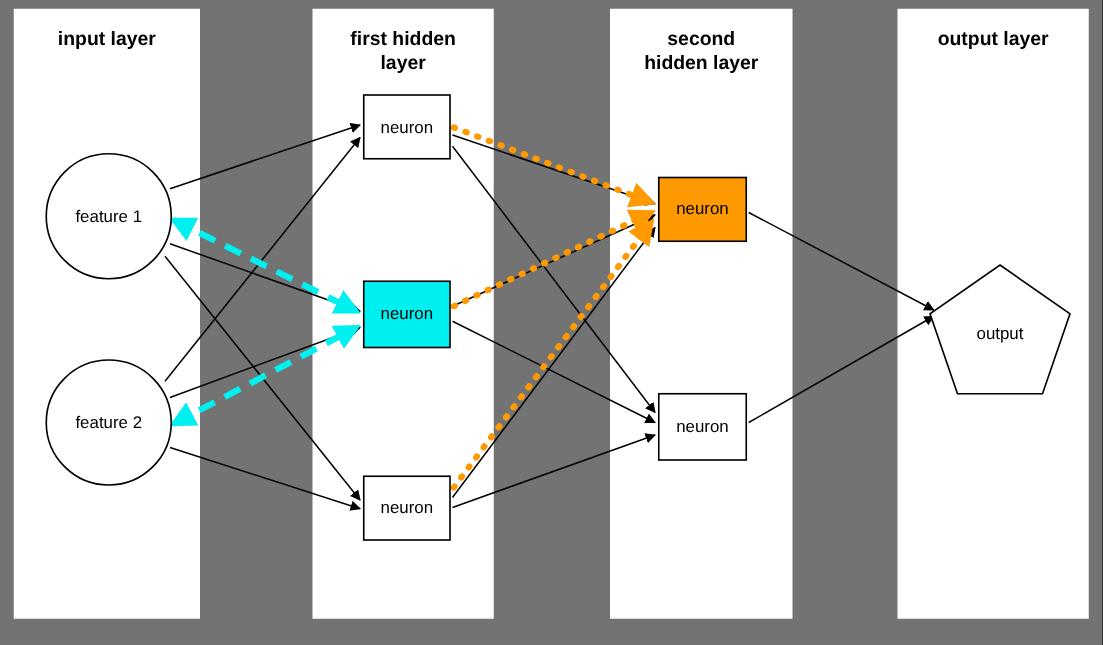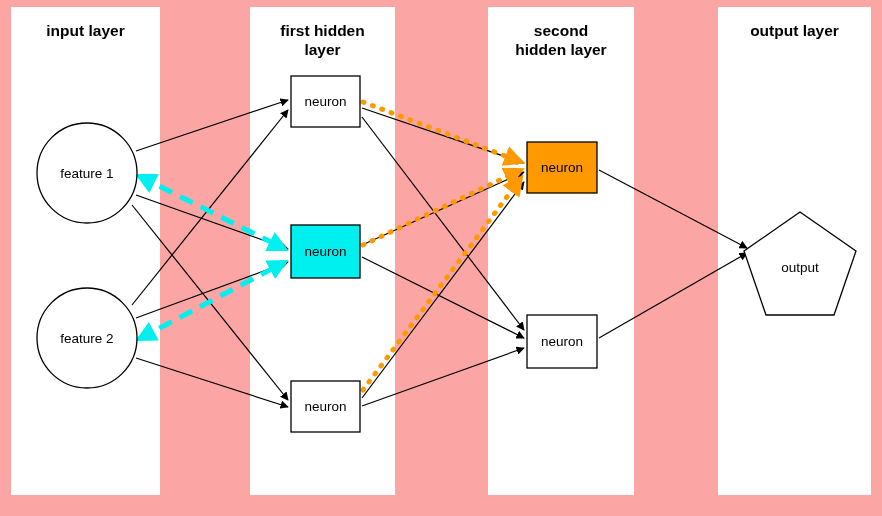--- a/index.html
+++ b/index.html
@@ -11,21 +11,21 @@
   body {
     width: 882px;
     height: 516px;
     overflow: hidden;
     font-family: "Liberation Sans", sans-serif;
   }
   #canvas {
     position: relative;
     width: 882px;
     height: 516px;
-    background: #fca5a5;
+    background: #737373;
   }
   svg#diagram {
     position: absolute;
     left: 0;
     top: 0;
     width: 882px;
     height: 516px;
     display: block;
   }
   .panel-rect {

